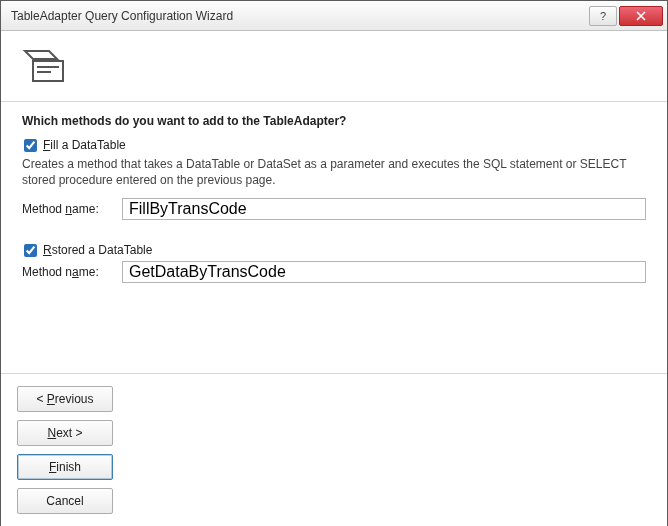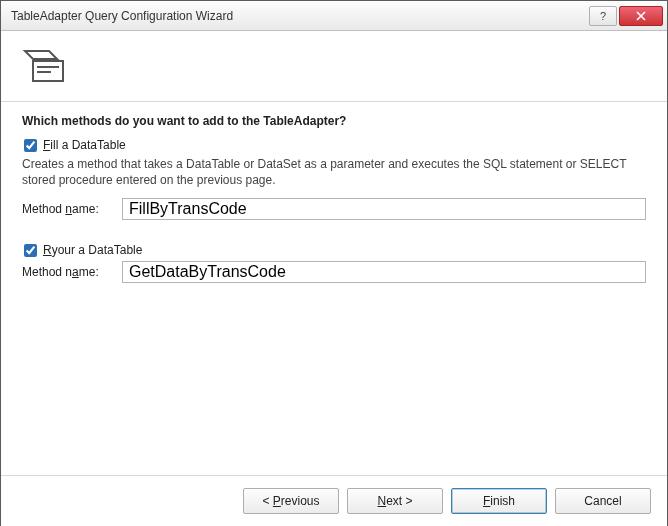--- a/index.html
+++ b/index.html
@@ -70,20 +70,21 @@
   }
   .footer {
     position:absolute;
     bottom:0; left:1px; right:1px;
     border-top:1px solid #d8d8d8;
     padding:12px 16px;
     display:flex;
     justify-content:flex-end;
     gap:8px;
     background:#fff;
+    flex-direction:column;
   }
   .footer button {
     width:96px; height:26px;
     border:1px solid #adadad;
     background:linear-gradient(#fdfdfd,#ececec);
     font-family:inherit;
     font-size:12px;
     color:#222;
     border-radius:2px;
   }
@@ -125,21 +126,21 @@
     <label><span class="u">F</span><span>ill a DataTable</span></label>
   </div>
   <div class="explain">Creates a method that takes a DataTable or DataSet as a parameter and executes the SQL statement or SELECT stored procedure entered on the previous page.</div>
   <div class="field-row">
     <span class="lbl"><span>Method </span><span class="u">n</span><span>ame:</span></span>
     <input type="text" value="FillByTransCode" style="">
   </div>
 
   <div class="chk-row">
     <input type="checkbox" checked="" style="">
-    <label><span class="u">R</span><span>your a DataTable</span></label>
+    <label><span class="u">R</span><span>stored a DataTable</span></label>
   </div>
   <div class="field-row">
     <span class="lbl"><span>Method n</span><span class="u">a</span><span>me:</span></span>
     <input type="text" value="GetDataByTransCode" style="">
   </div>
 </div>
 
 <div class="footer">
   <button><span>&lt; </span><span class="u">P</span><span>revious</span></button>
   <button><span class="u">N</span><span>ext &gt;</span></button>

